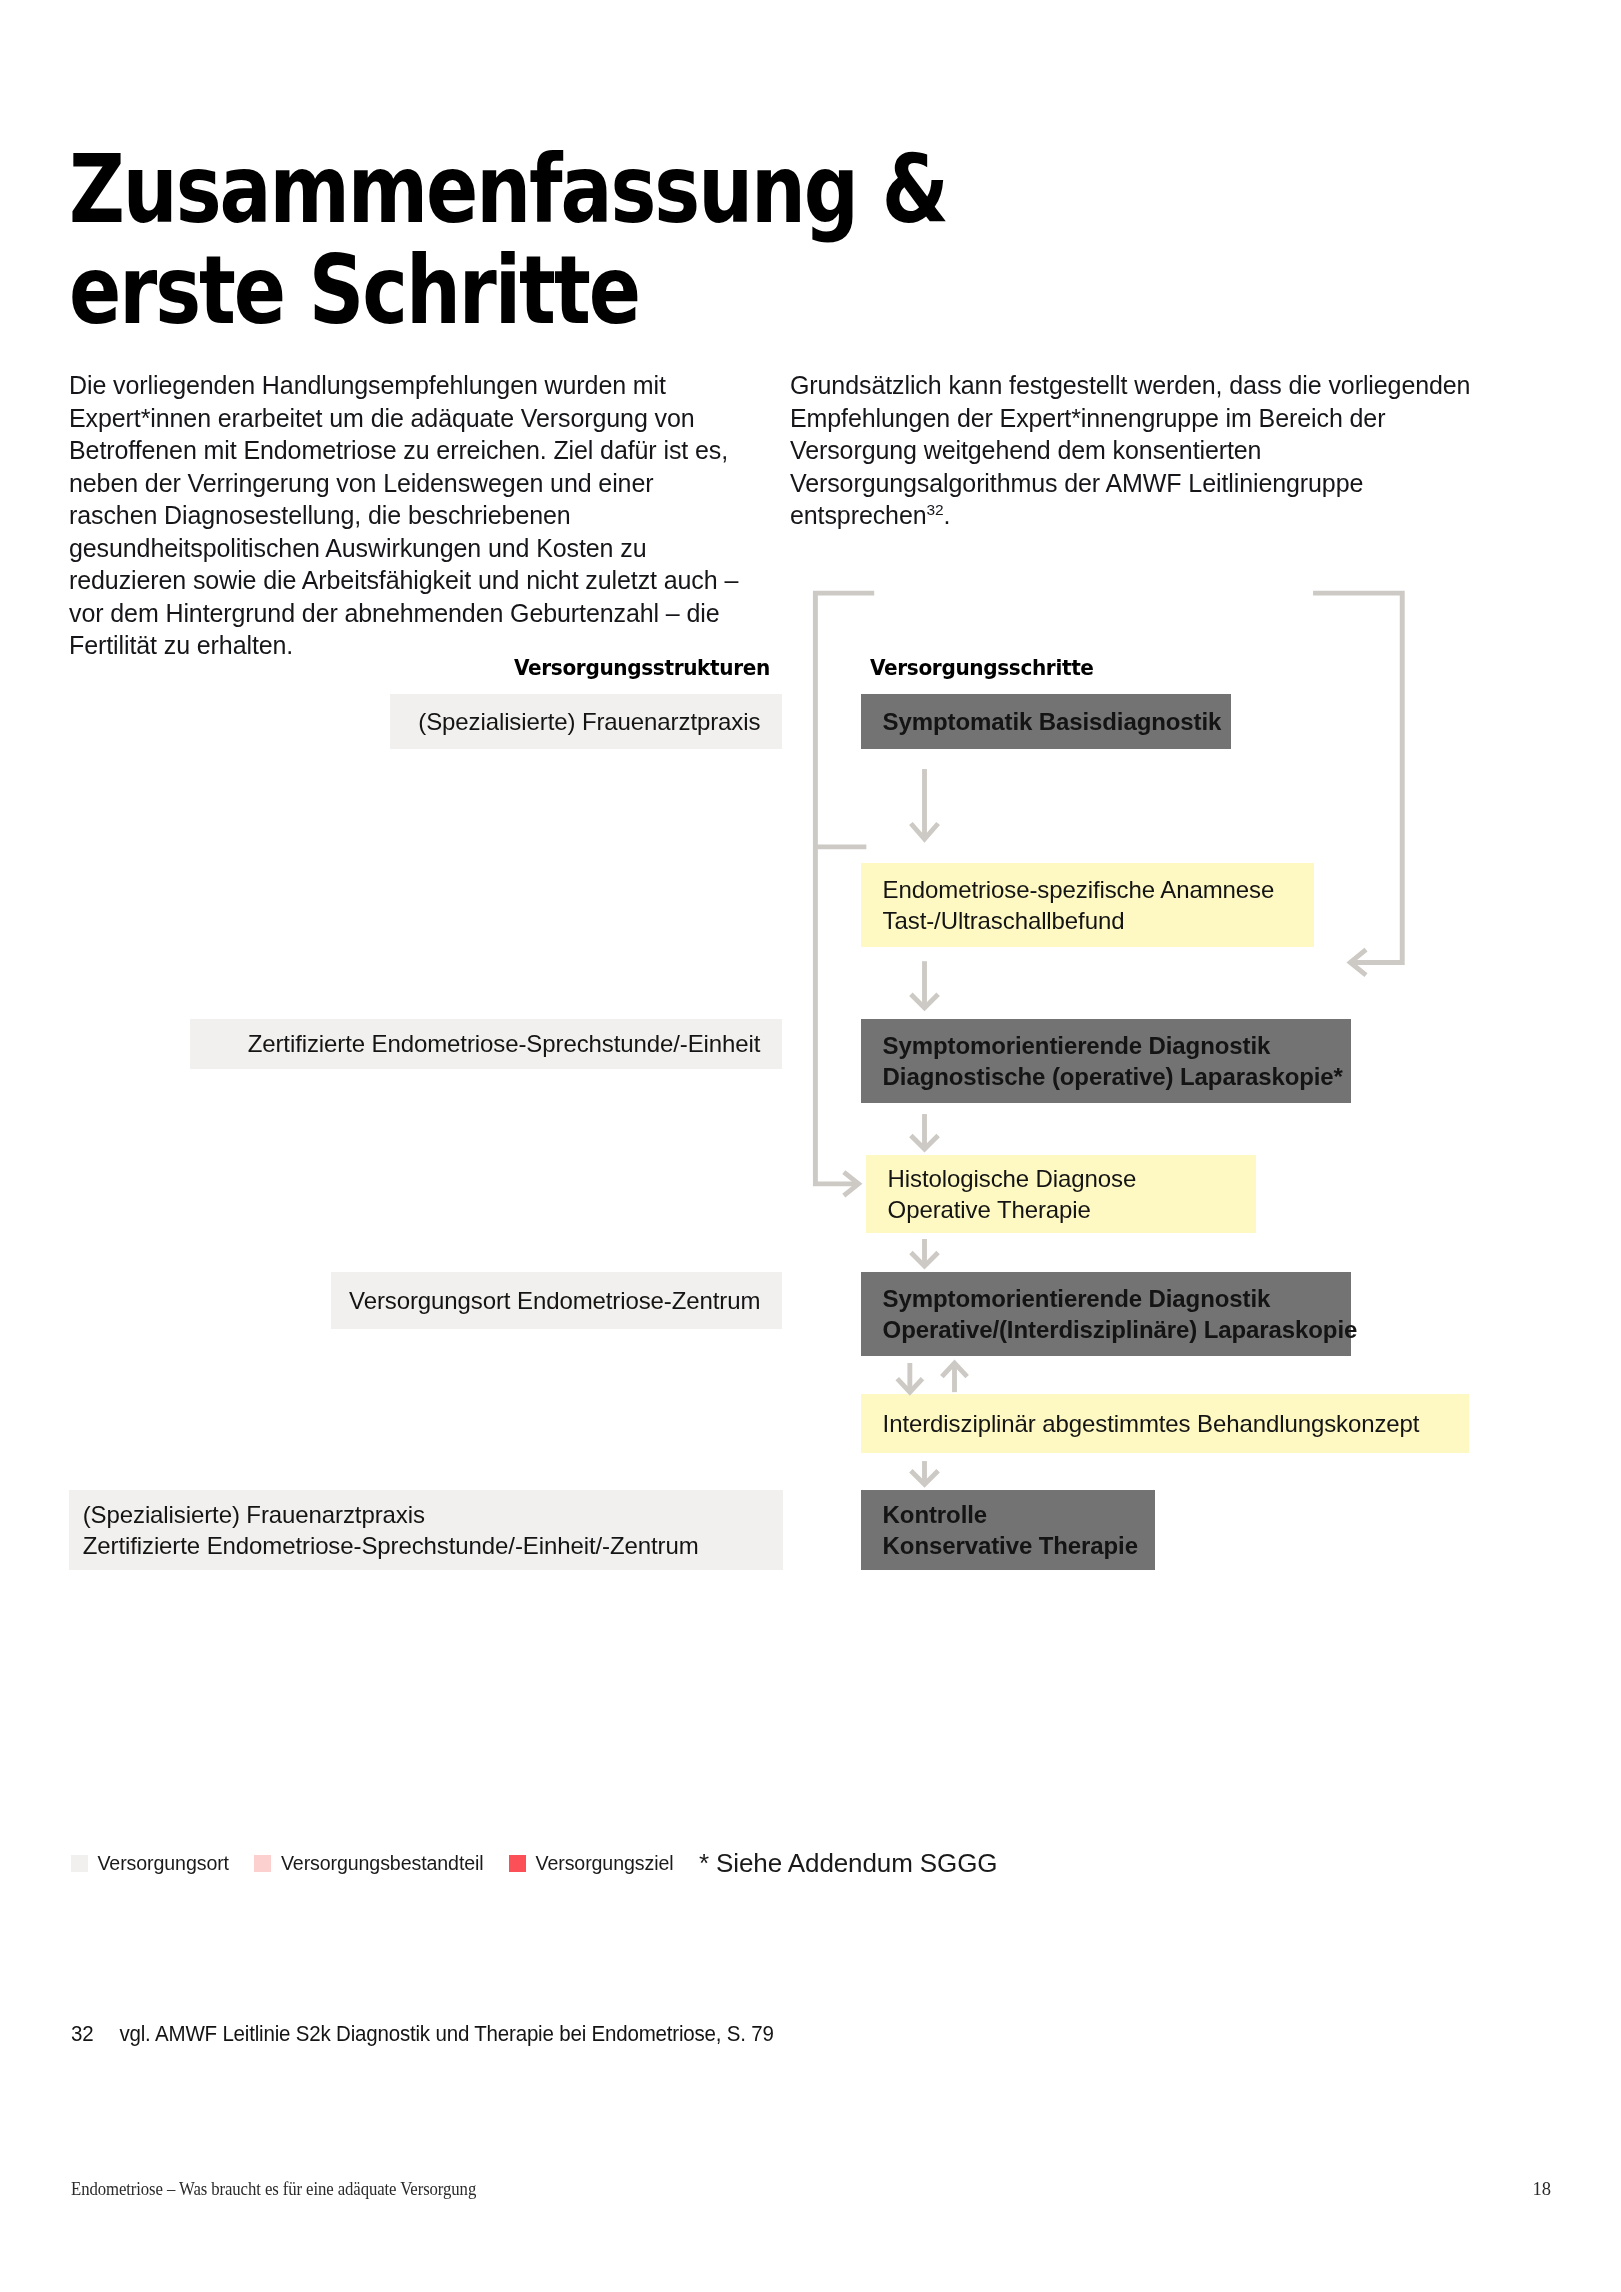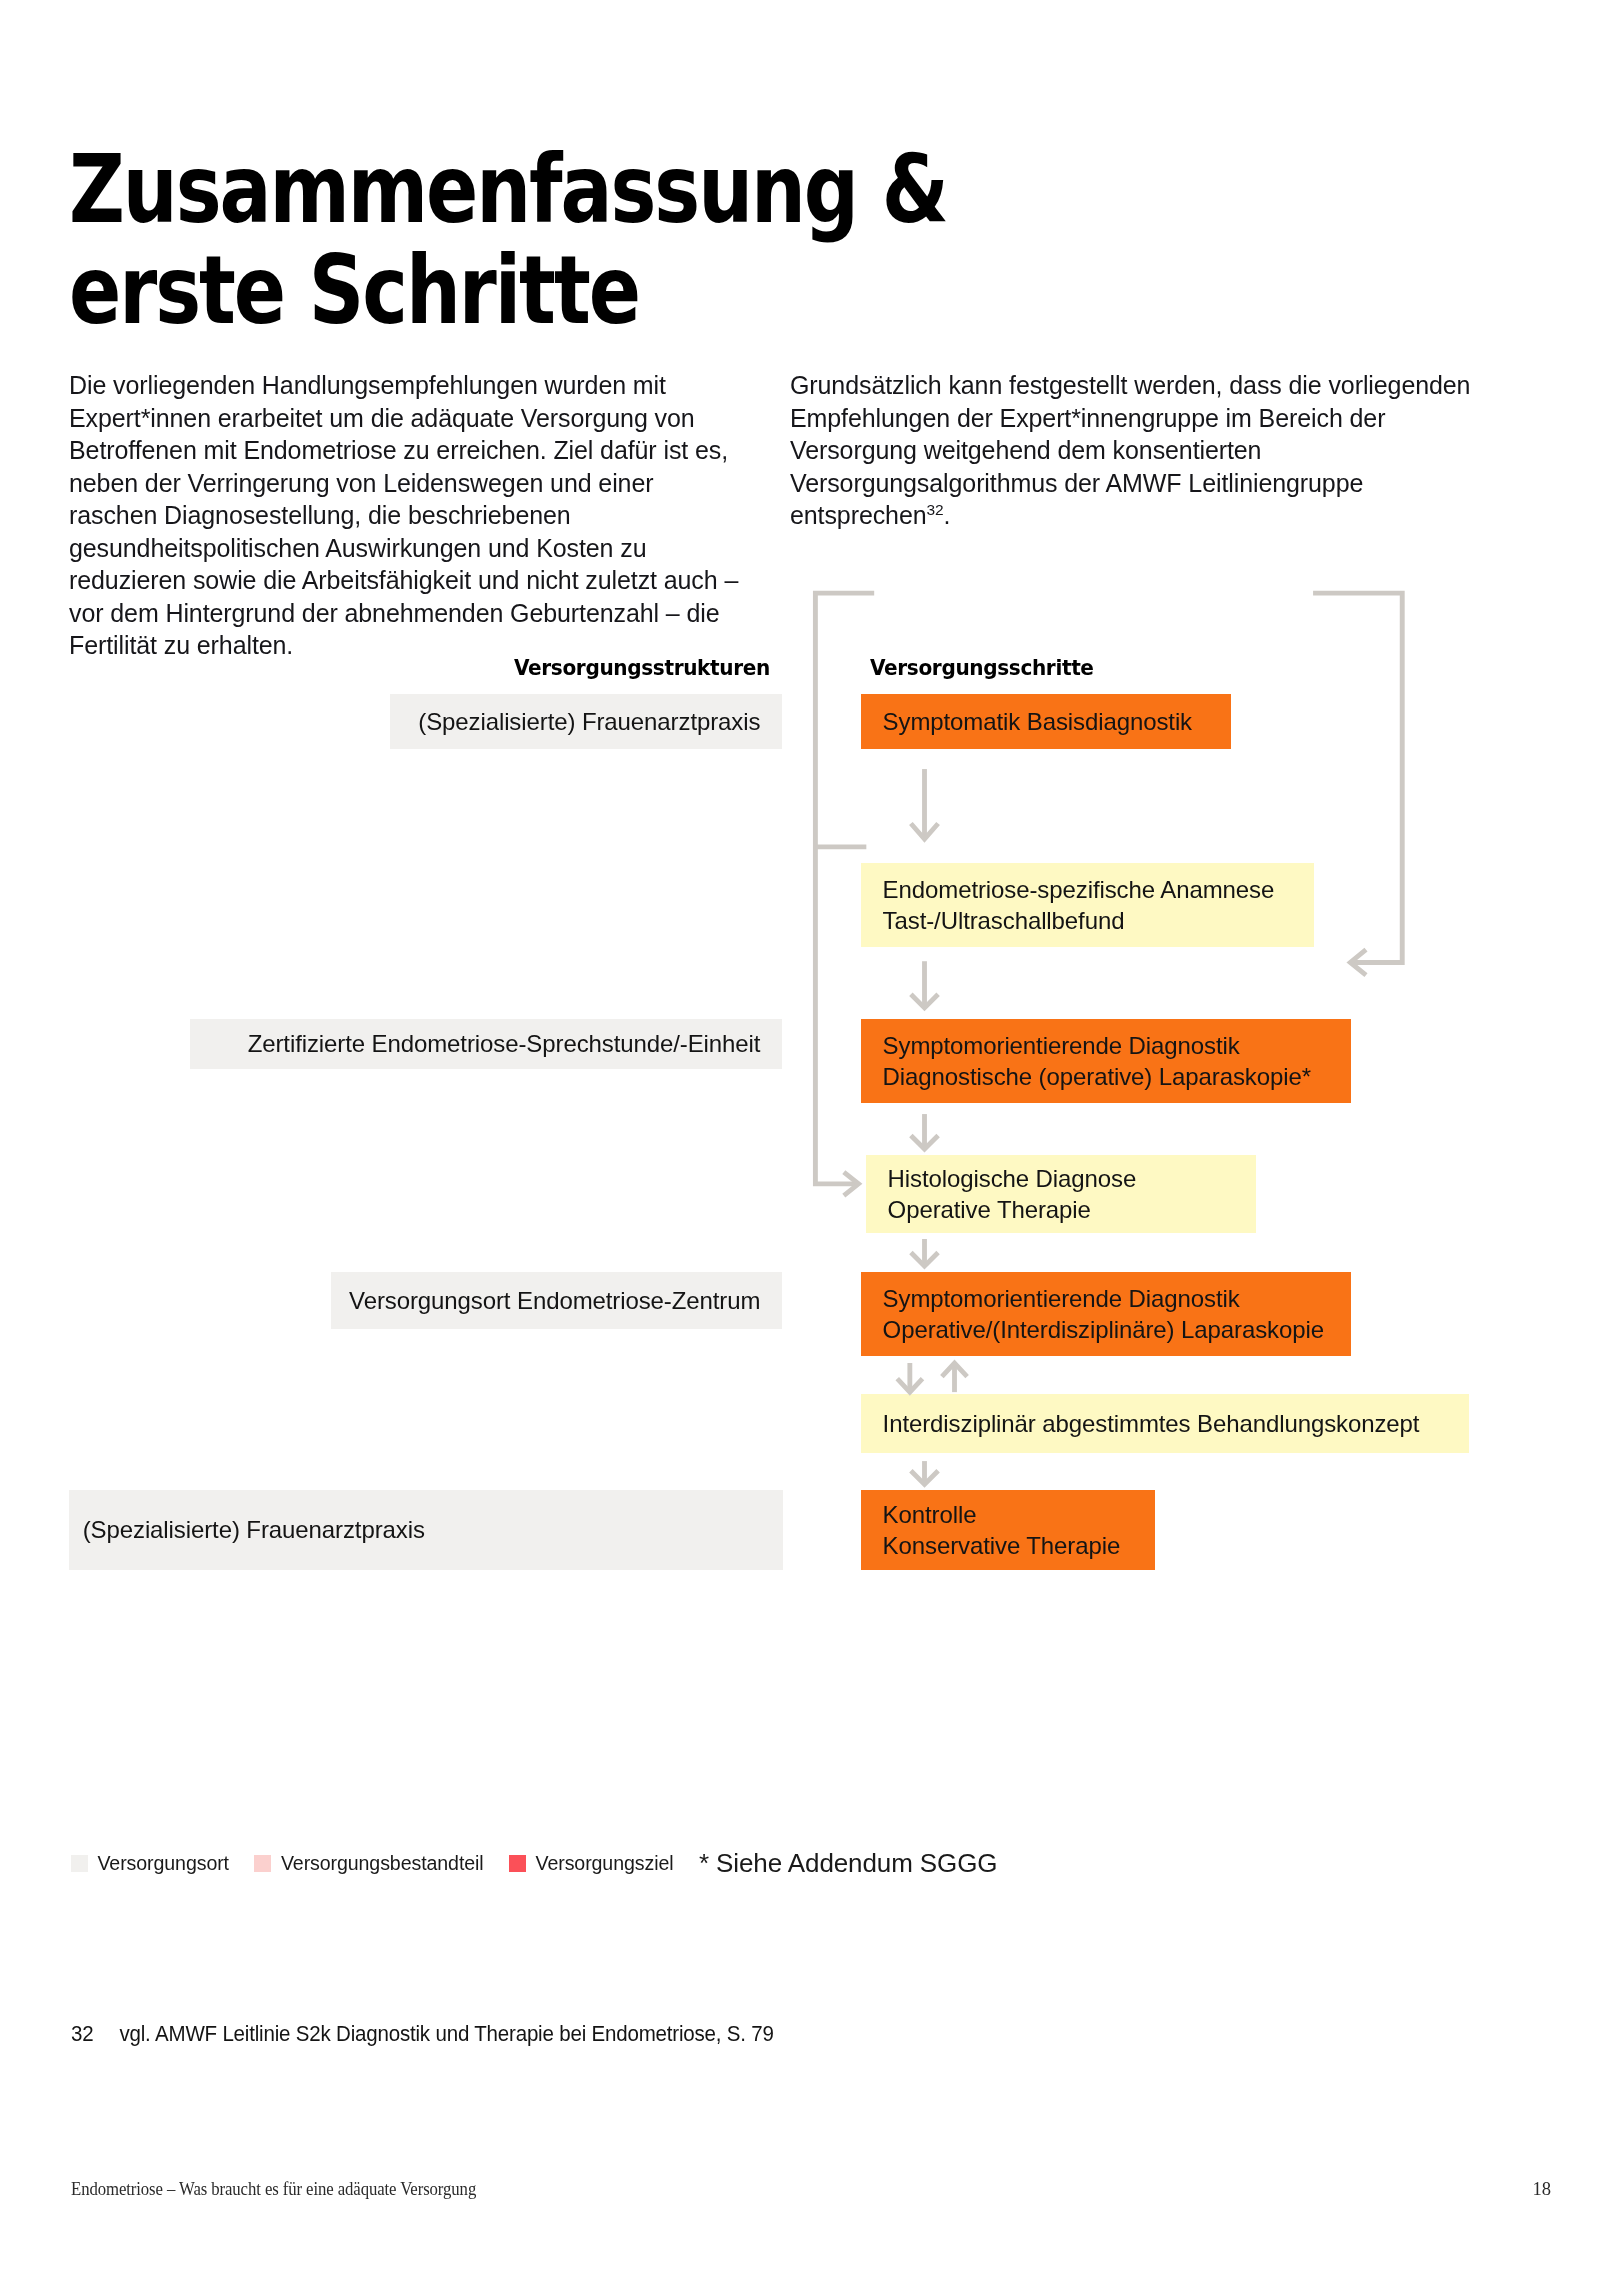--- a/index.html
+++ b/index.html
@@ -91,21 +91,21 @@
     justify-content: center;
     font-size: 24px;
     line-height: 1.30;
     letter-spacing: -0.1px;
     color: #141414;
     padding: 0 21.6px;
   }
   .node .ln { display: block; white-space: nowrap; }
   .node.gray { background: #f1f0ee; align-items: flex-end; text-align: right; }
   .node.gray.lefttext { align-items: flex-start; text-align: left; }
-  .node.pink { background: #f97316; align-items: flex-start; text-align: left; }
+  .node.pink { background: #737373; align-items: flex-start; text-align: left; font-weight: bold; }
   .node.red  { background: #fef9c3; align-items: flex-start; text-align: left; }
 
   .arrow-svg { position: absolute; overflow: visible; }
   .conn-svg  { position: absolute; overflow: visible; }
 
   
   .legend {
     position: absolute;
     left: 71px;
     top: 1848px;
@@ -204,20 +204,21 @@
     <div class="node gray" style="left:190px; top:372px; width:592px; height:50px;">
       <span class="ln">Zertifizierte Endometriose-Sprechstunde/-Einheit</span>
     </div>
 
     <div class="node gray" style="left:331px; top:625px; width:451px; height:57px;">
       <span class="ln">Versorgungsort Endometriose-Zentrum</span>
     </div>
 
     <div class="node gray lefttext" style="left:69px; top:843px; width:714px; height:80px; padding-left:13.7px;">
       <span class="ln">(Spezialisierte) Frauenarztpraxis</span>
+      <span class="ln">Zertifizierte Endometriose-Sprechstunde/-Einheit/-Zentrum</span>
     </div>
 
     <div class="node pink" style="left:861px; top:47px; width:370px; height:55px;">
       <span class="ln">Symptomatik Basisdiagnostik</span>
     </div>
 
     <div class="node red" style="left:861px; top:216px; width:453px; height:84px;">
       <span class="ln">Endometriose-spezifische Anamnese</span>
       <span class="ln">Tast-/Ultraschallbefund</span>
     </div>

